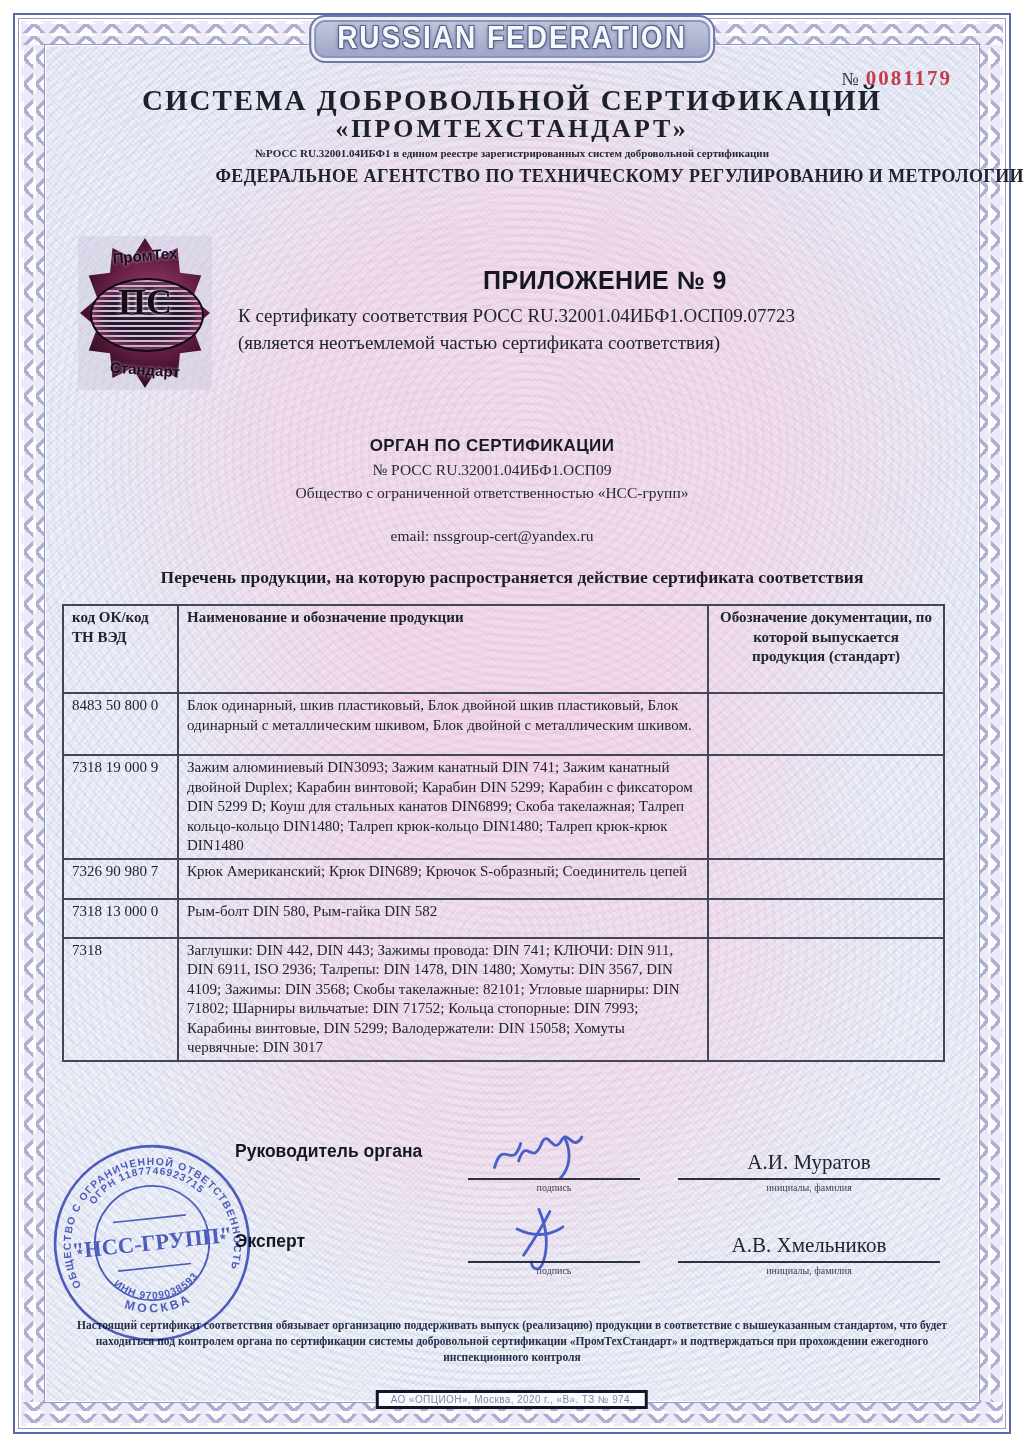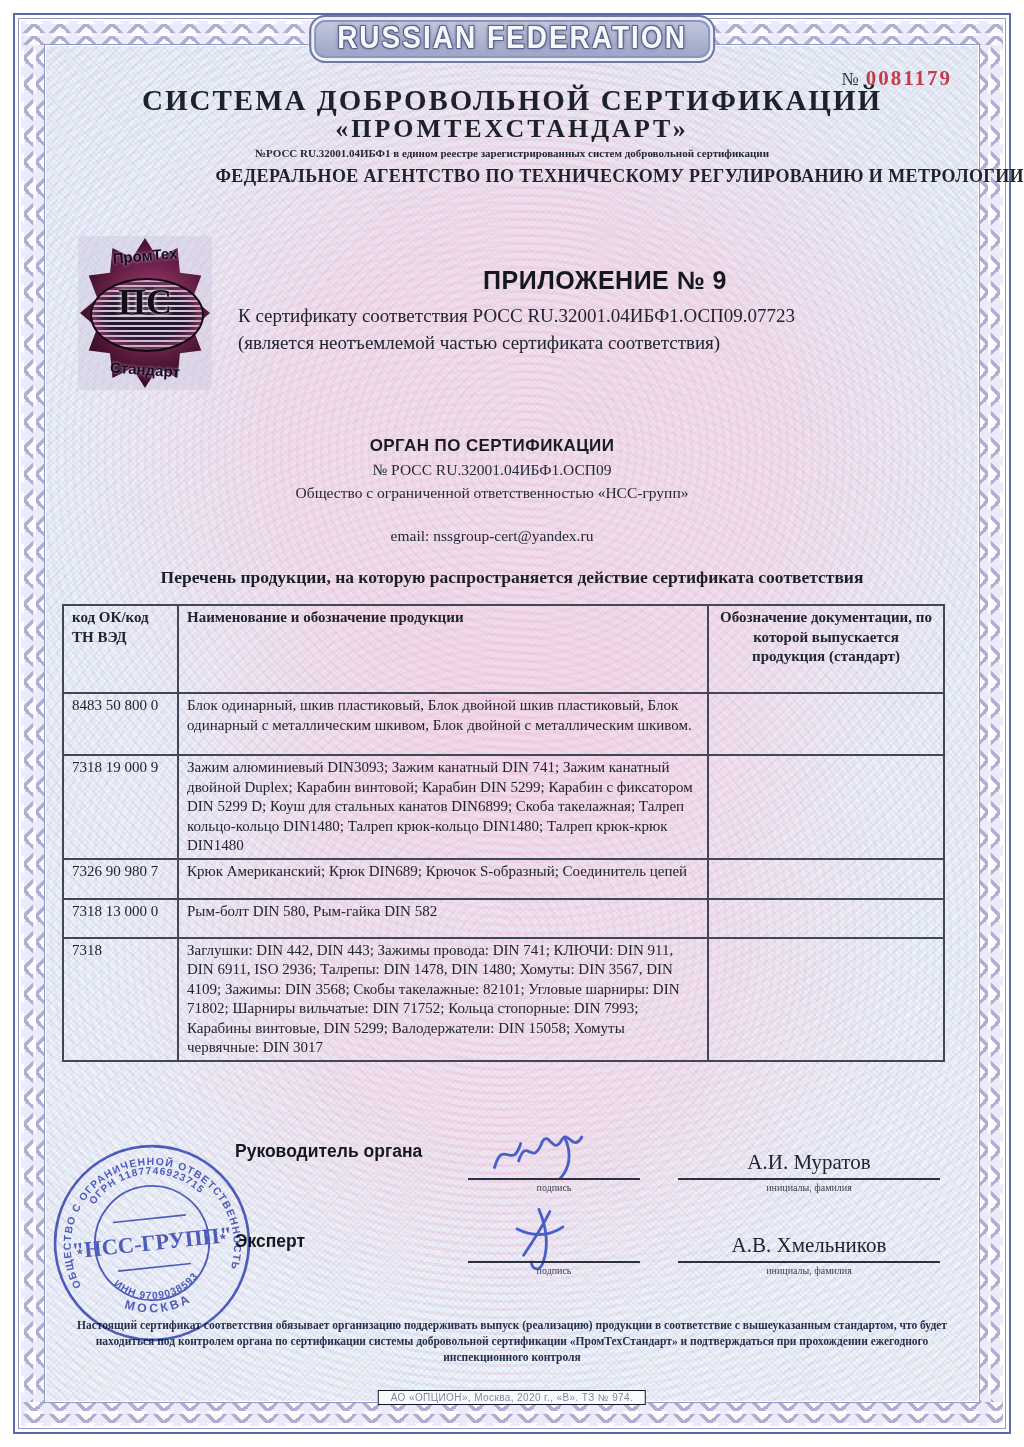--- a/index.html
+++ b/index.html
@@ -128,21 +128,21 @@
   .name1{top:1150px; left:678px; width:262px;}
   .name2{top:1233px; left:678px; width:262px;}
   .sig-svg1{top:1128px; left:488px;}
   .sig-svg2{top:1205px; left:500px;}
   
   .stamp{top:1141px; left:50px; width:204px; height:204px; transform:rotate(-6deg); opacity:.9; mix-blend-mode:multiply; z-index:5;}
   
   .disclaimer{top:1317px; left:60px; width:904px; text-align:center;
     font-weight:bold; font-size:11.5px; line-height:1.4; color:#25304c; z-index:2;}
   .print-box{top:1390px; left:50%; transform:translateX(-50%); z-index:9;
-    border:1px solid #0f172a; background:#fbfbfe; padding:1px 12px;
+    border:3px solid #0f172a; background:#fbfbfe; padding:1px 12px;
     font-family:"Liberation Sans", sans-serif; font-size:10px; color:#7c86a6; letter-spacing:.4px; white-space:nowrap;}
 </style>
 </head>
 <body>
 
 <div class="page">
 
   <div class="abs content-bg"></div>
   <div class="abs frame-a"></div>
   <div class="abs frame-b"></div>

